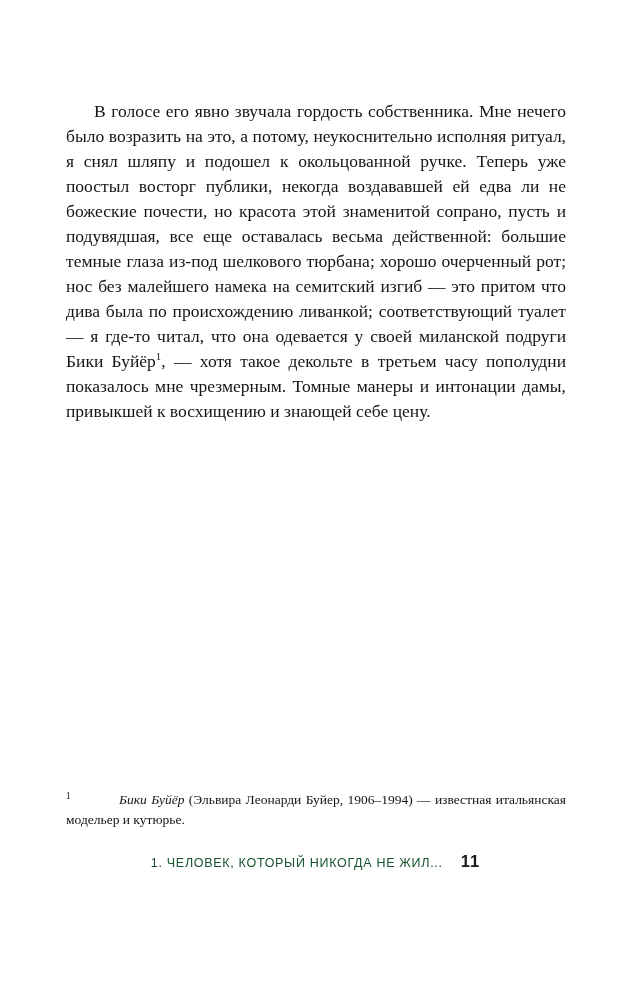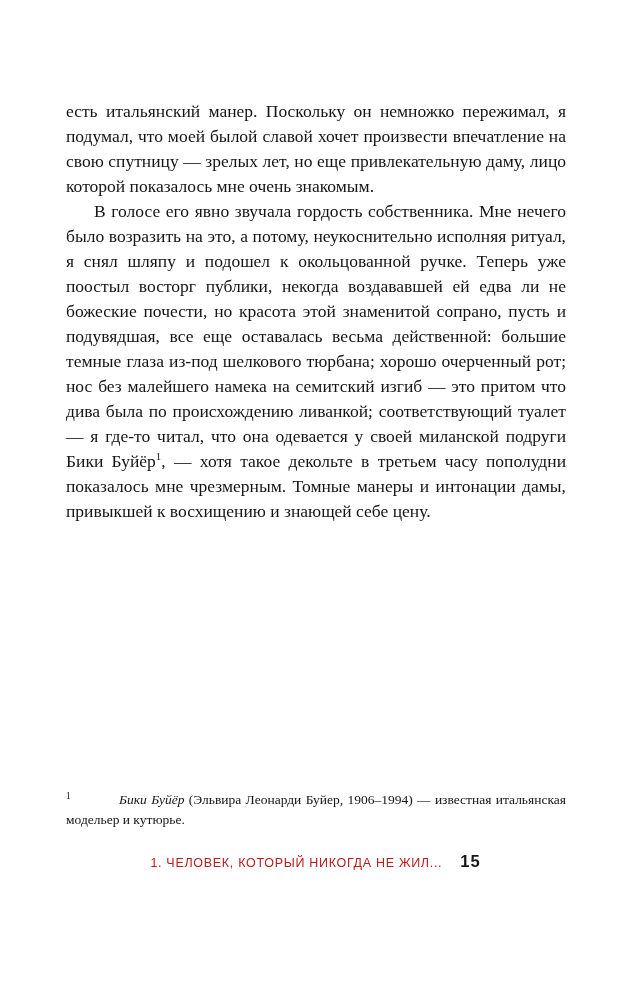--- a/index.html
+++ b/index.html
@@ -52,43 +52,42 @@
     width: 100%;
     display: flex;
     justify-content: center;
     align-items: baseline;
     gap: 18px;
     font-family: "Liberation Sans", sans-serif;
   }
   .chapter-title {
     font-size: 12.5px;
     letter-spacing: 0.7px;
-    color: #b91c1c;
+    color: #14532d;
     text-transform: uppercase;
   }
   .page-number {
     font-size: 16.5px;
     font-weight: bold;
     color: #161616;
     letter-spacing: 1px;
   }
 </style>
 </head>
 <body>
 
 <div class="page">
 
   <main class="body-text">
-    <p class="para no-indent">есть итальянский манер. Поскольку он немножко пережимал, я подумал, что моей былой славой хочет произвести впечатление на свою спутницу — зрелых лет, но еще привлекательную даму, лицо которой показалось мне очень знакомым.</p>
 
 
     <p class="para"><span>В голосе его явно звучала гордость собственника. Мне нечего было возразить на это, а потому, неукоснительно исполняя ритуал, я снял шляпу и подошел к окольцованной ручке. Теперь уже поостыл восторг публики, некогда воздававшей ей едва ли не божеские почести, но красота этой знаменитой сопрано, пусть и подувядшая, все еще оставалась весьма действенной: большие темные глаза из-под шелкового тюрбана; хорошо очерченный рот; нос без малейшего намека на семитский изгиб — это притом что дива была по происхождению ливанкой; соответствующий туалет — я где-то читал, что она одевается у своей миланской подруги Бики Буйёр</span><sup class="fnref">1</sup><span>, — хотя такое декольте в третьем часу пополудни показалось мне чрезмерным. Томные манеры и интонации дамы, привыкшей к восхищению и знающей себе цену.</span></p>
 
   </main>
 
   <div class="footnote"><sup class="fn-marker">1</sup> <span class="fn-term">Бики Буйёр</span><span> (Эльвира Леонарди Буйер, 1906–1994) — известная итальянская модельер и кутюрье.</span></div>
 
   <footer class="page-footer">
     <span class="chapter-title">1. ЧЕЛОВЕК, КОТОРЫЙ НИКОГДА НЕ ЖИЛ...</span>
-    <span class="page-number">15</span>
+    <span class="page-number">11</span>
   </footer>
 
 </div>
 
 </body></html>

